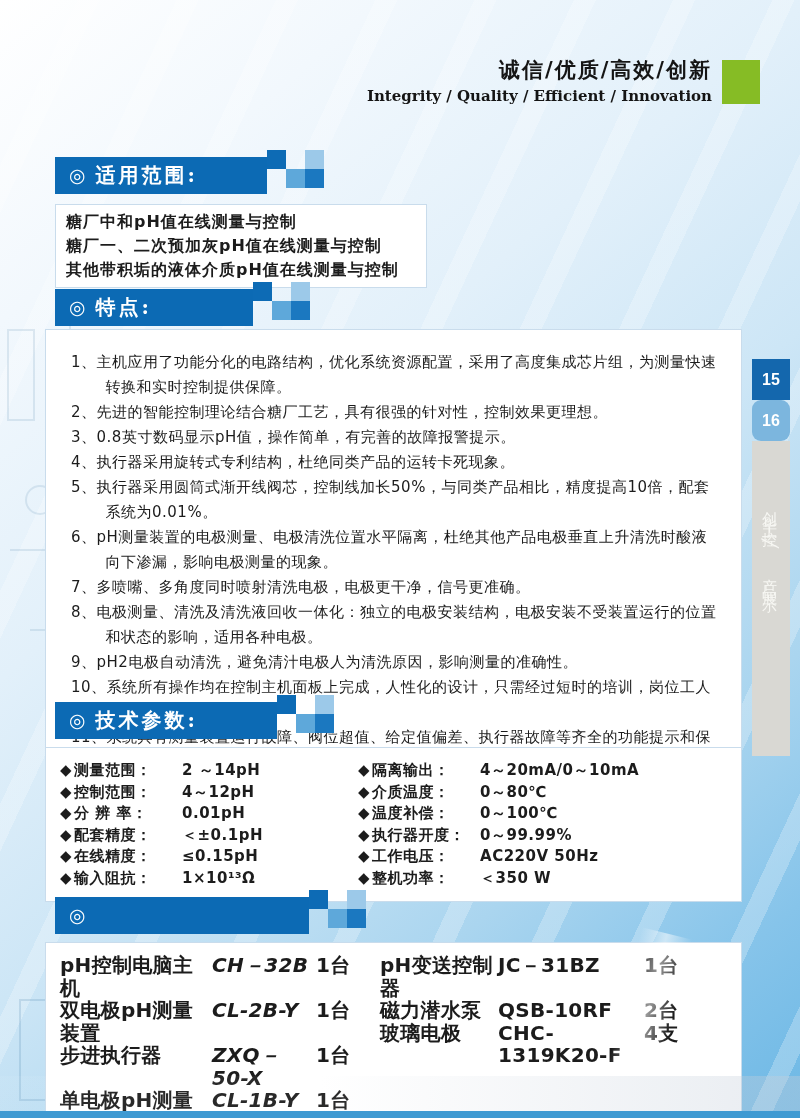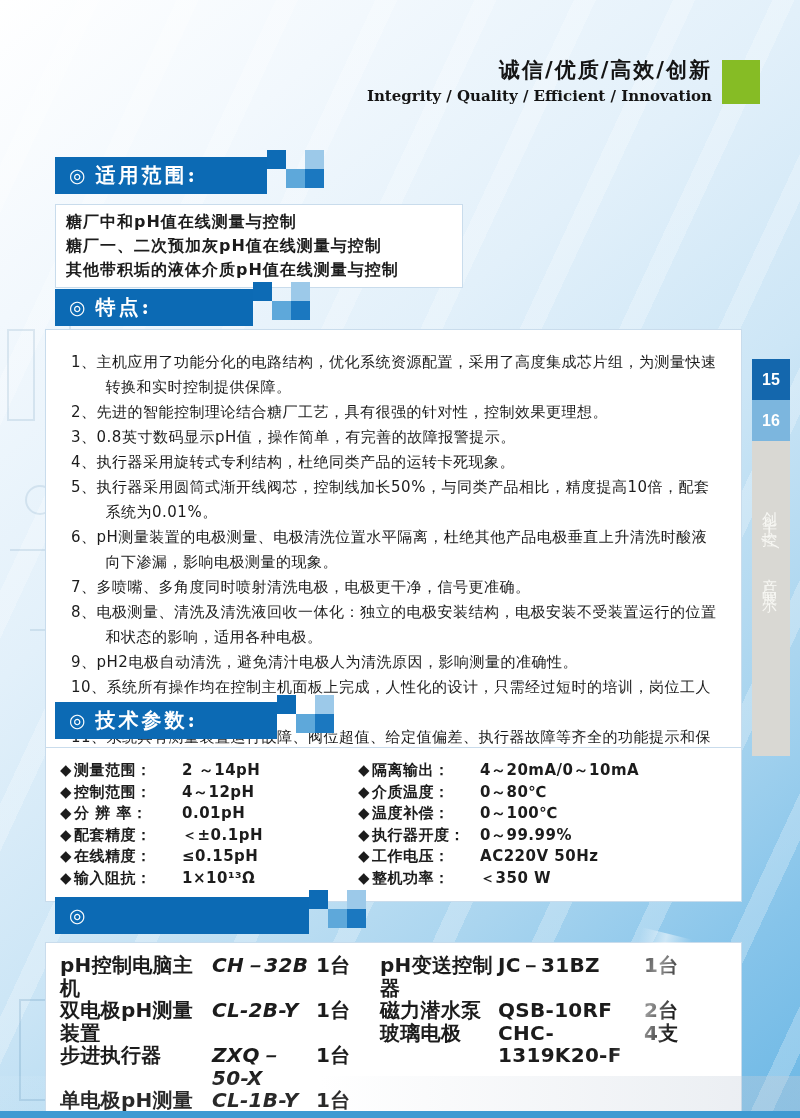--- a/index.html
+++ b/index.html
@@ -24,21 +24,21 @@
   
   .secbar{position:absolute;left:55px;height:37px;color:#fff;display:flex;align-items:center;
           padding-left:14px;box-sizing:border-box;}
   .secbar .bullet{font-size:19px;margin-right:10px;line-height:1;}
   .secbar .sectitle{font-size:20px;font-weight:bold;letter-spacing:3px;font-family:"DejaVu Serif","Liberation Serif",serif;}
   .mosaic{position:absolute;right:-58px;top:0;width:58px;height:37px;}
   .mosaic i{position:absolute;width:19px;height:19px;display:block;}
 
   
   .cbox{position:absolute;background:#fff;border:1px solid #c9dcec;box-sizing:border-box;color:#1c1c1c;}
-  .scopebox{left:55px;top:204px;width:408px;padding:5px 10px;}
+  .scopebox{left:55px;top:204px;width:372px;padding:5px 10px;}
   .scopebox .line{font-size:16px;font-weight:600;line-height:24px;letter-spacing:1px;white-space:nowrap;}
   .featbox{left:45px;top:329px;width:697px;padding:7px 10px 9px 12px;}
   .featbox li{font-size:15px;line-height:25px;font-weight:500;letter-spacing:.5px;
               list-style:none;padding-left:2.3em;text-indent:-2.3em;}
   .featbox ul{margin:13px;padding:0;}
   .techbox{left:45px;top:747px;width:697px;padding:12px 8px 12px 14px;display:flex;}
   .techcol{display:flex;flex-direction:column;}
   .techcol.l{width:298px;}
   .techcol.r{flex:1;}
   .prow{display:flex;font-size:15px;font-weight:bold;line-height:21.5px;letter-spacing:.5px;}
@@ -267,21 +267,21 @@
         </div>
       <div class="crow">
           <span class="cname">玻璃电极</span>
           <span class="cmodel">CHC-1319K20-F</span>
           <span class="cqty">4支</span>
         </div>
     </div>
   </div>
 
   <div class="tab tab15" style="background:#1467ad;">15</div>
-  <div class="tab tab16" style="background:#7cb6de;">16</div>
+  <div class="tab tab16" style="background:#7cb6de;border-radius:9px;">16</div>
   <div class="grayrail">
     <span class="vtext">创华工控 ╱ 产品展示</span>
   </div>
 
   <div class="flare"></div>
   <div class="bottomband"></div>
   <div class="bottomstrip"></div>
 
 </div>
 

